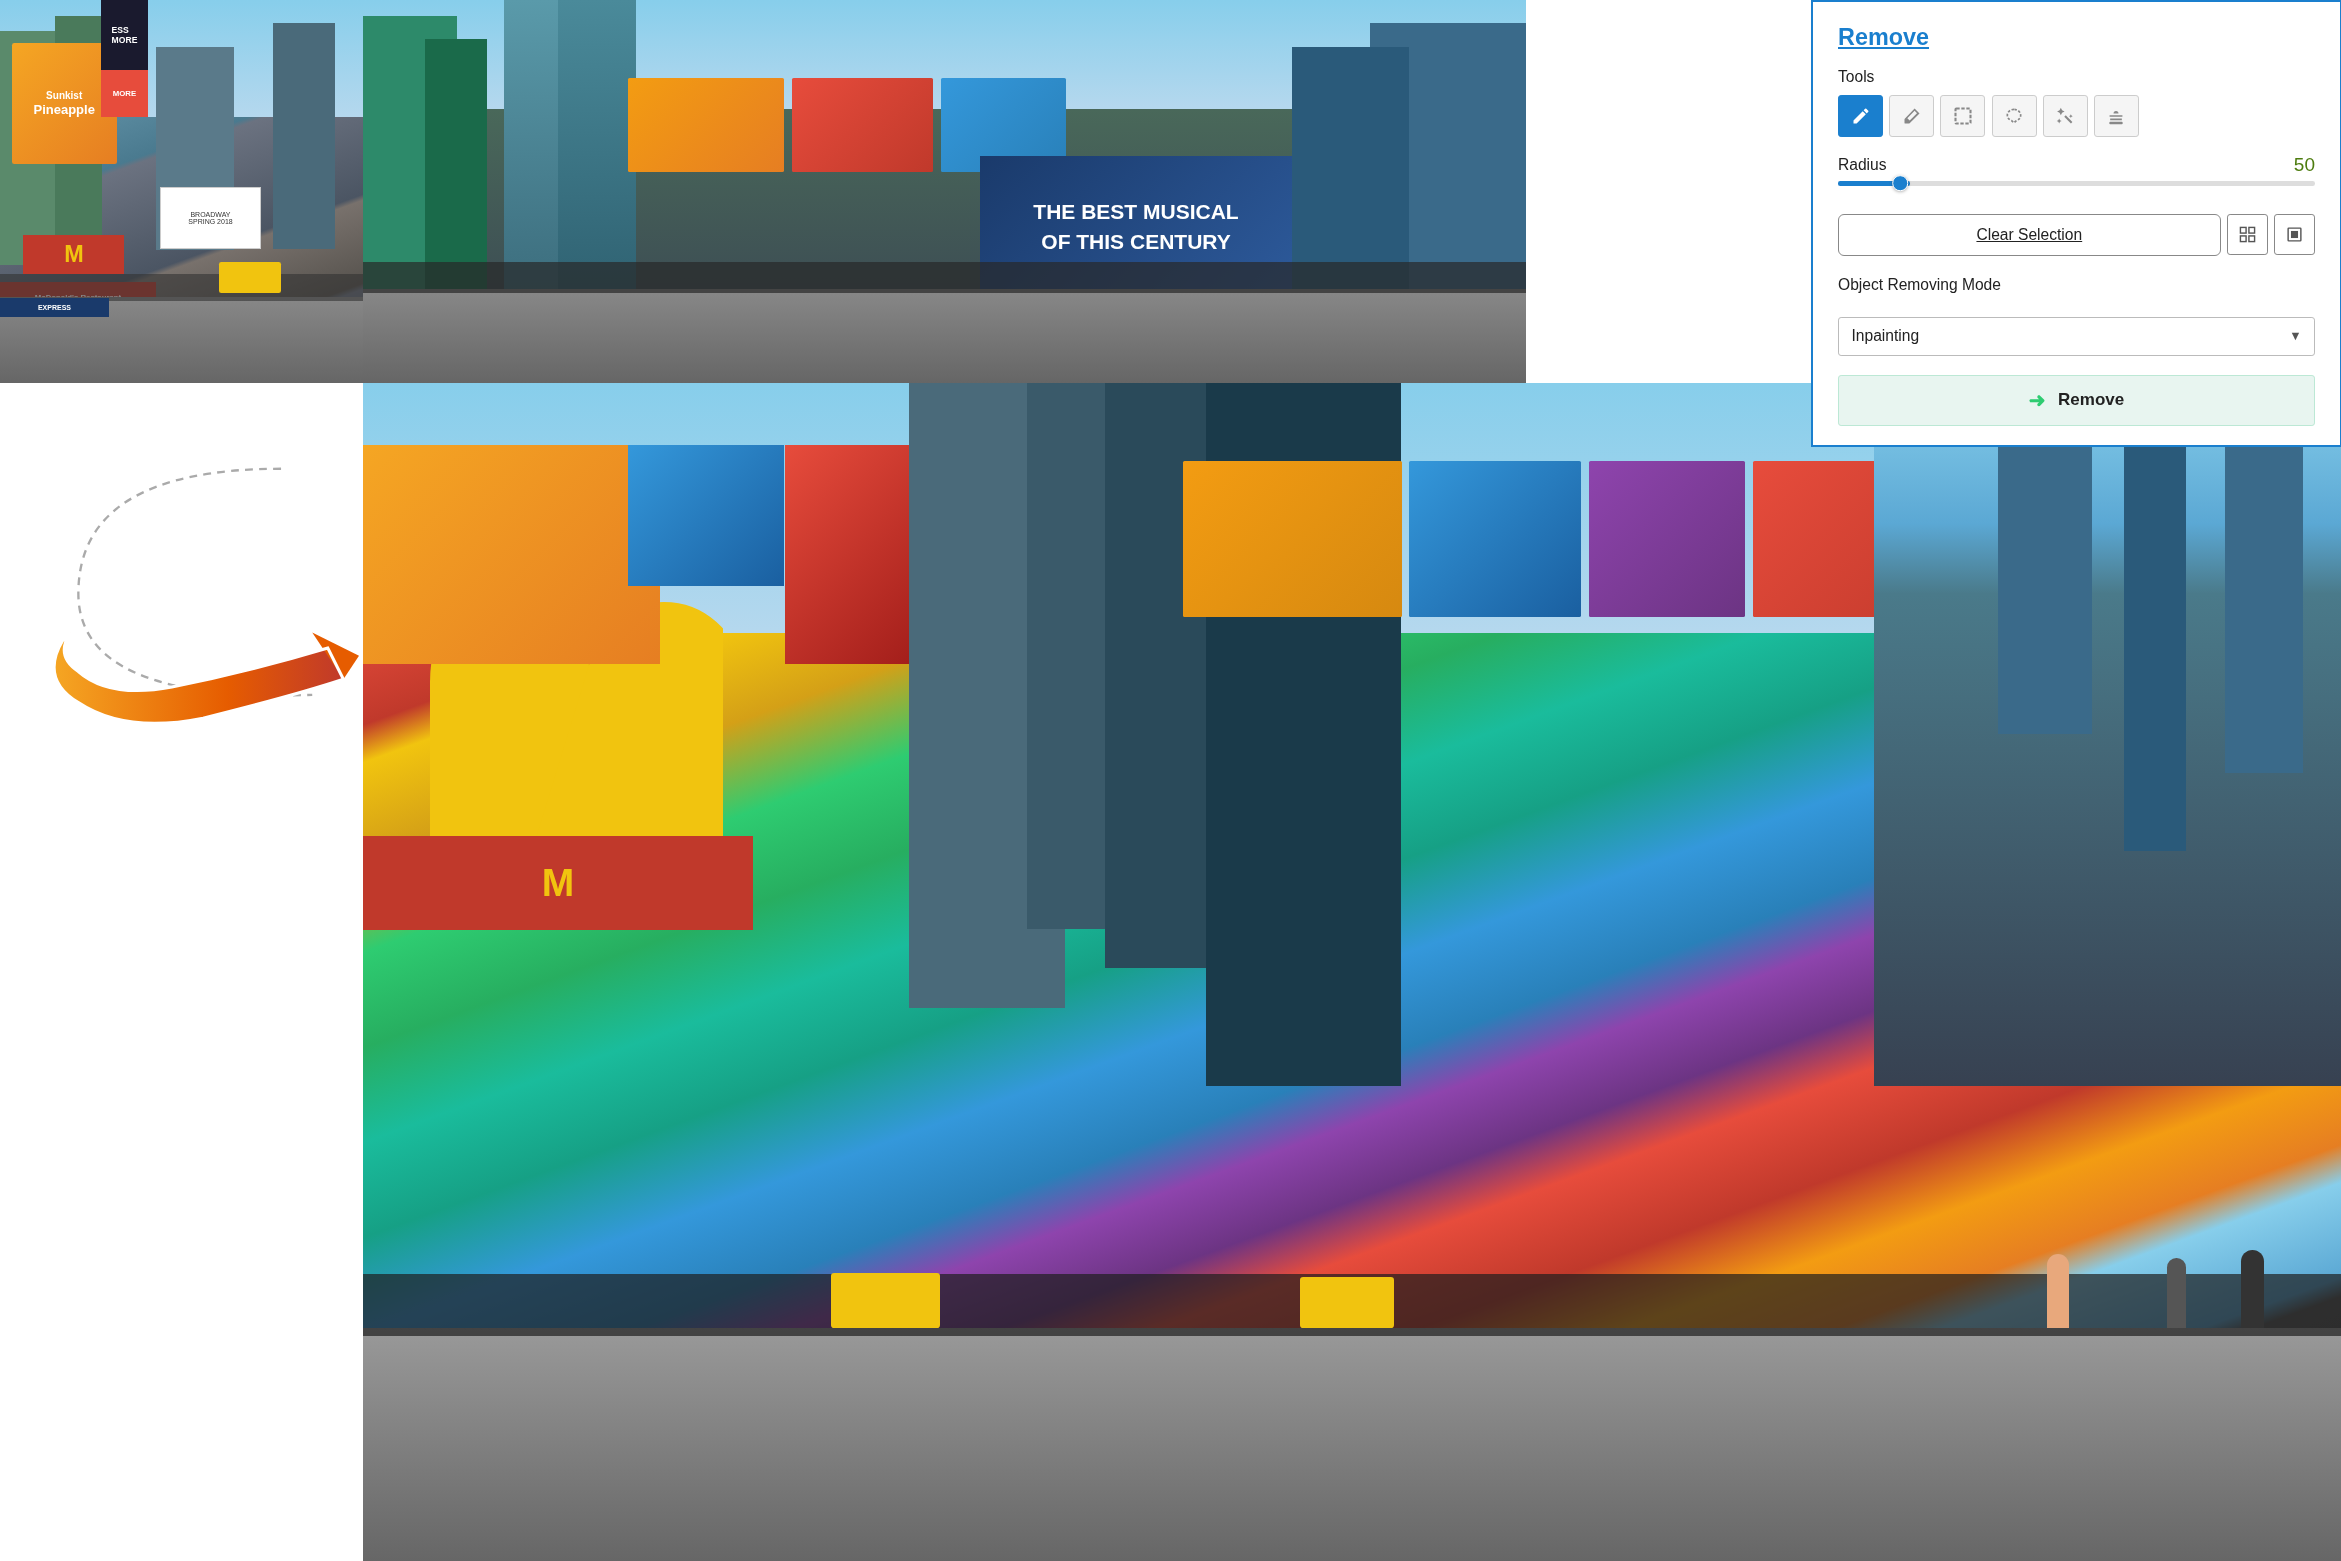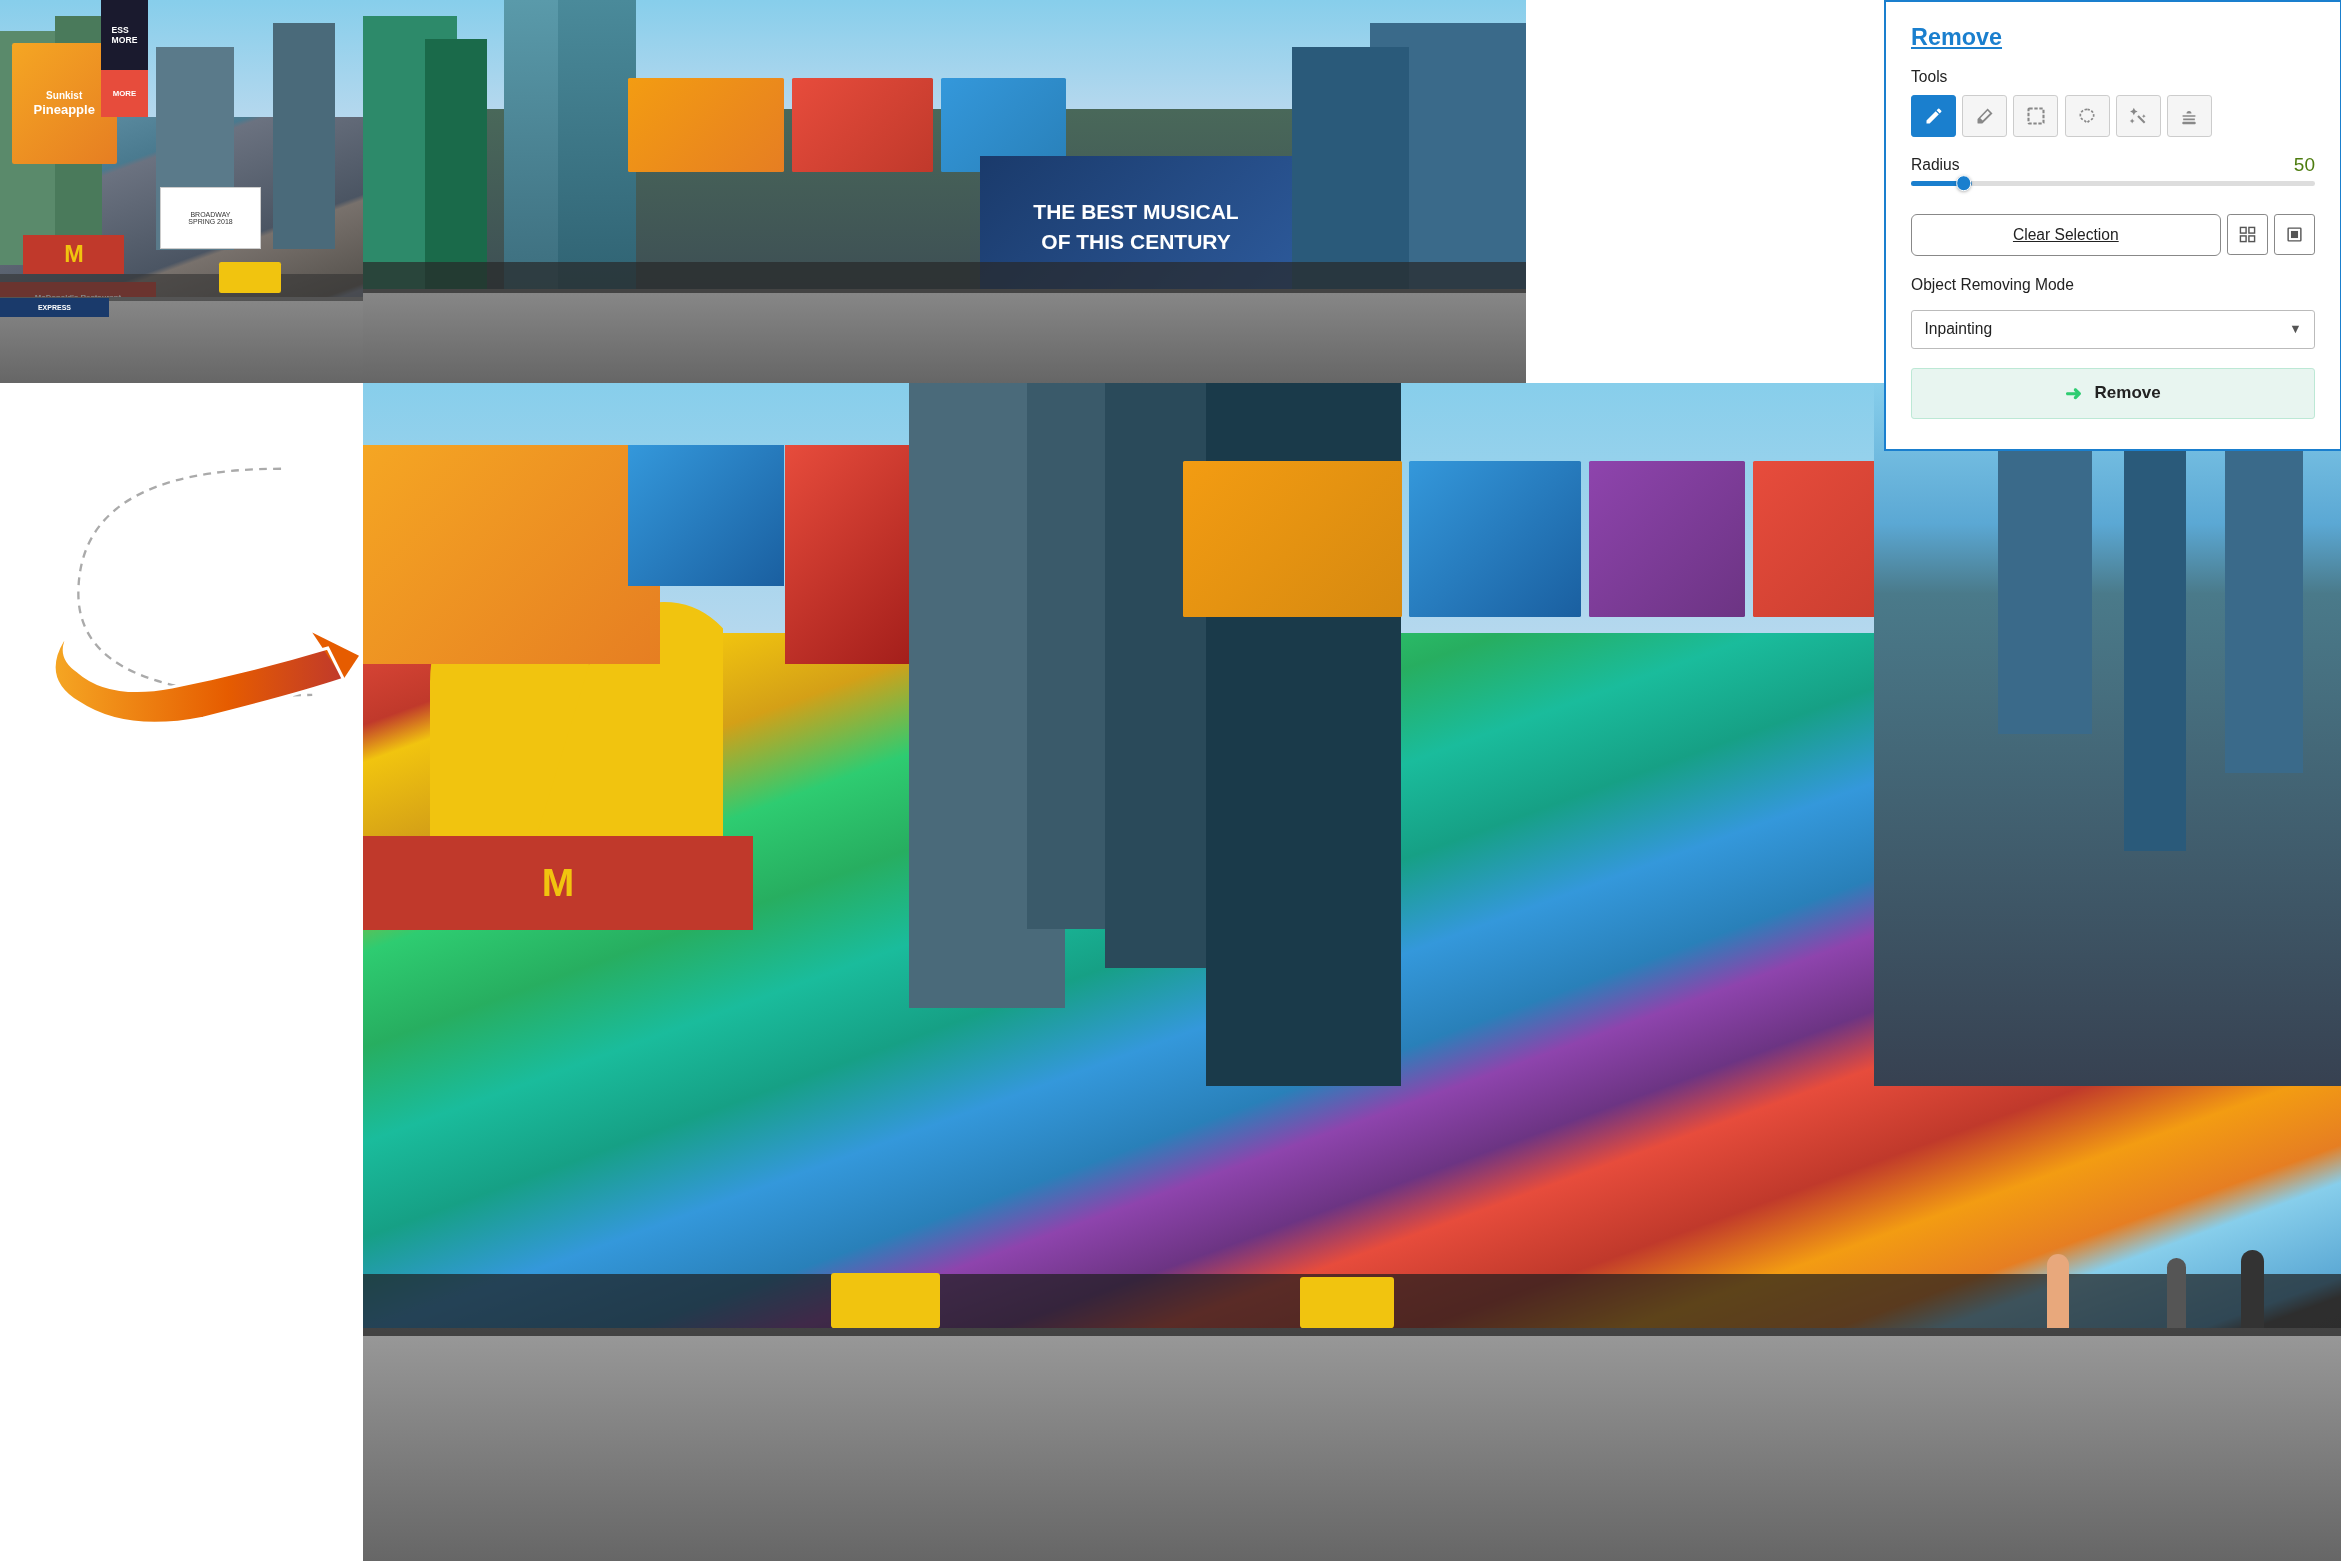--- a/index.html
+++ b/index.html
@@ -9,25 +9,25 @@
       background: #ffffff;
       font-family: 'Segoe UI', Arial, sans-serif;
       overflow: hidden;
       position: relative;
     }
 
     
     .panel {
       position: absolute;
       top: 0; right: 0;
-      width: 458px;
+      width: 531px;
       background: white;
       border: 2px solid #1a7fce;
       z-index: 100;
-      padding: 22px 25px 30px 25px;
+      padding: 22px 25px 19px 25px;
     }
 
     .panel-title {
       font-size: 23.4px;
       font-weight: 600;
       color: #1a7fce;
       text-decoration: underline;
       margin-bottom: 17px;
     }
 
@@ -132,21 +132,21 @@
       border: 1.2px solid #888;
       background: white;
       border-radius: 3.1px;
       display: flex; align-items: center; justify-content: center;
       font-size: 14px;
       cursor: pointer;
     }
 
     .object-mode-label {
       font-size: 15.6px; color: #222;
-      margin-bottom: 16px;
+      margin-bottom: 23px;
     }
 
     .dropdown {
       width: 100%;
       padding: 9.4px 12.5px;
       border: 1.2px solid #bbb;
       border-radius: 3.1px;
       font-size: 15.6px;
       color: #222;
       background: white;

